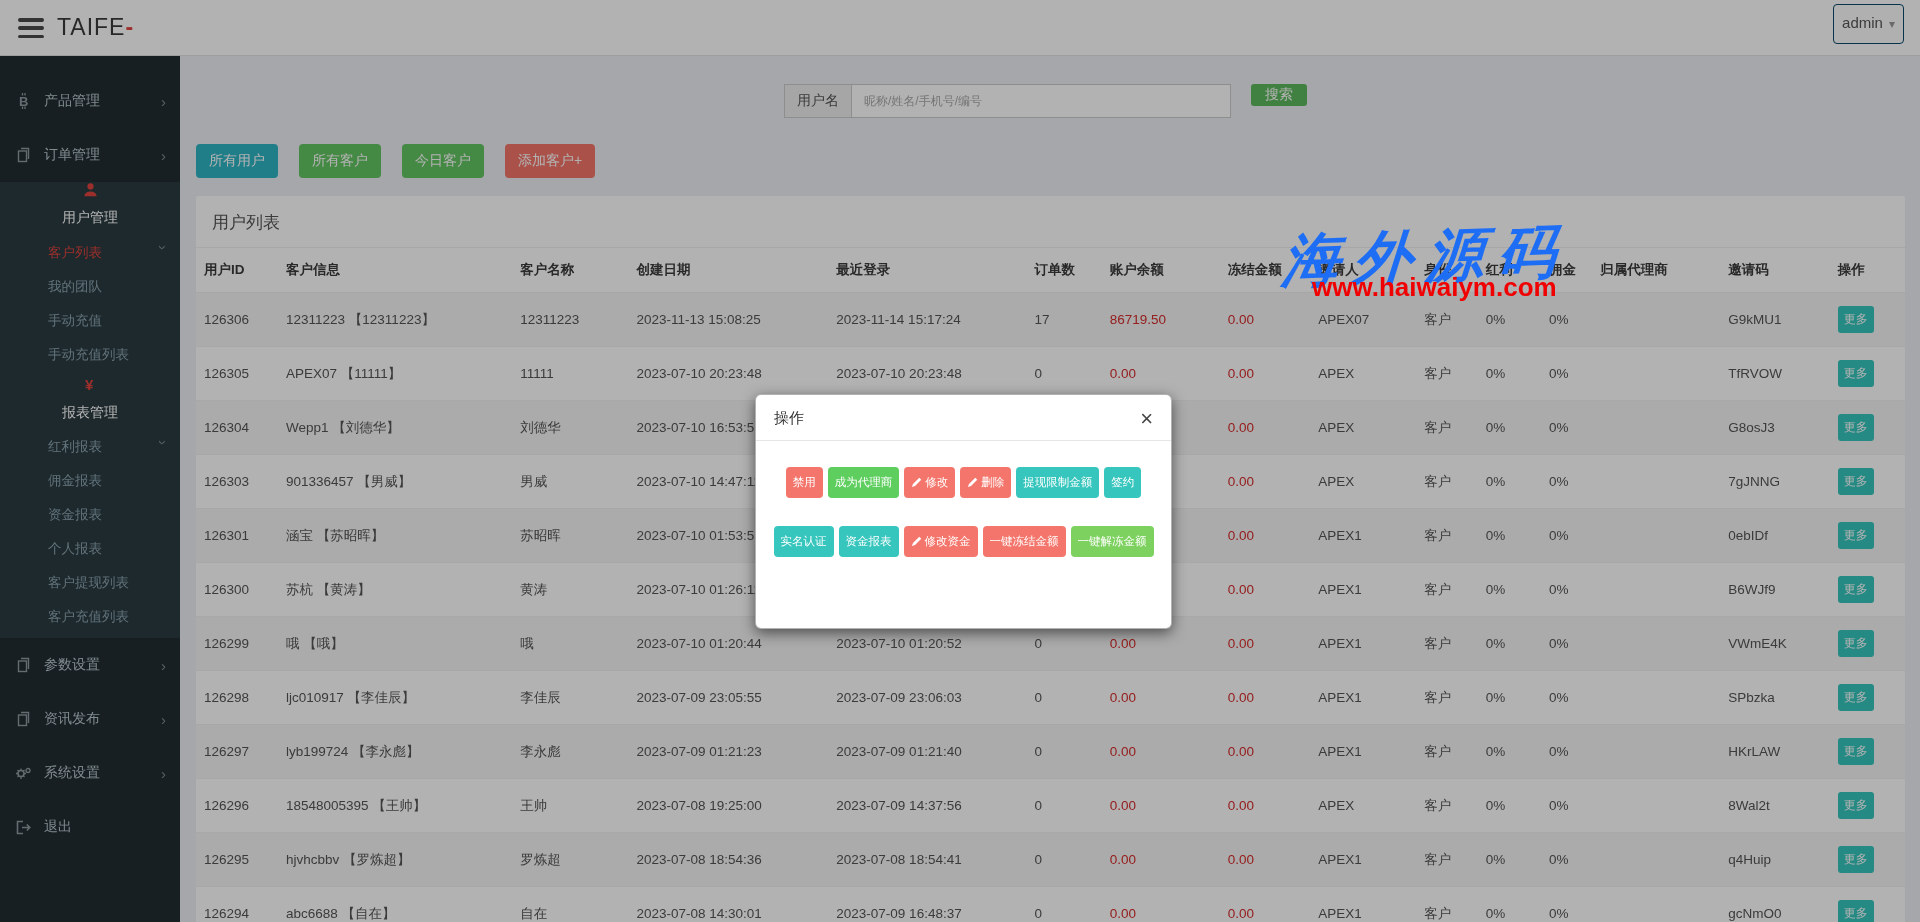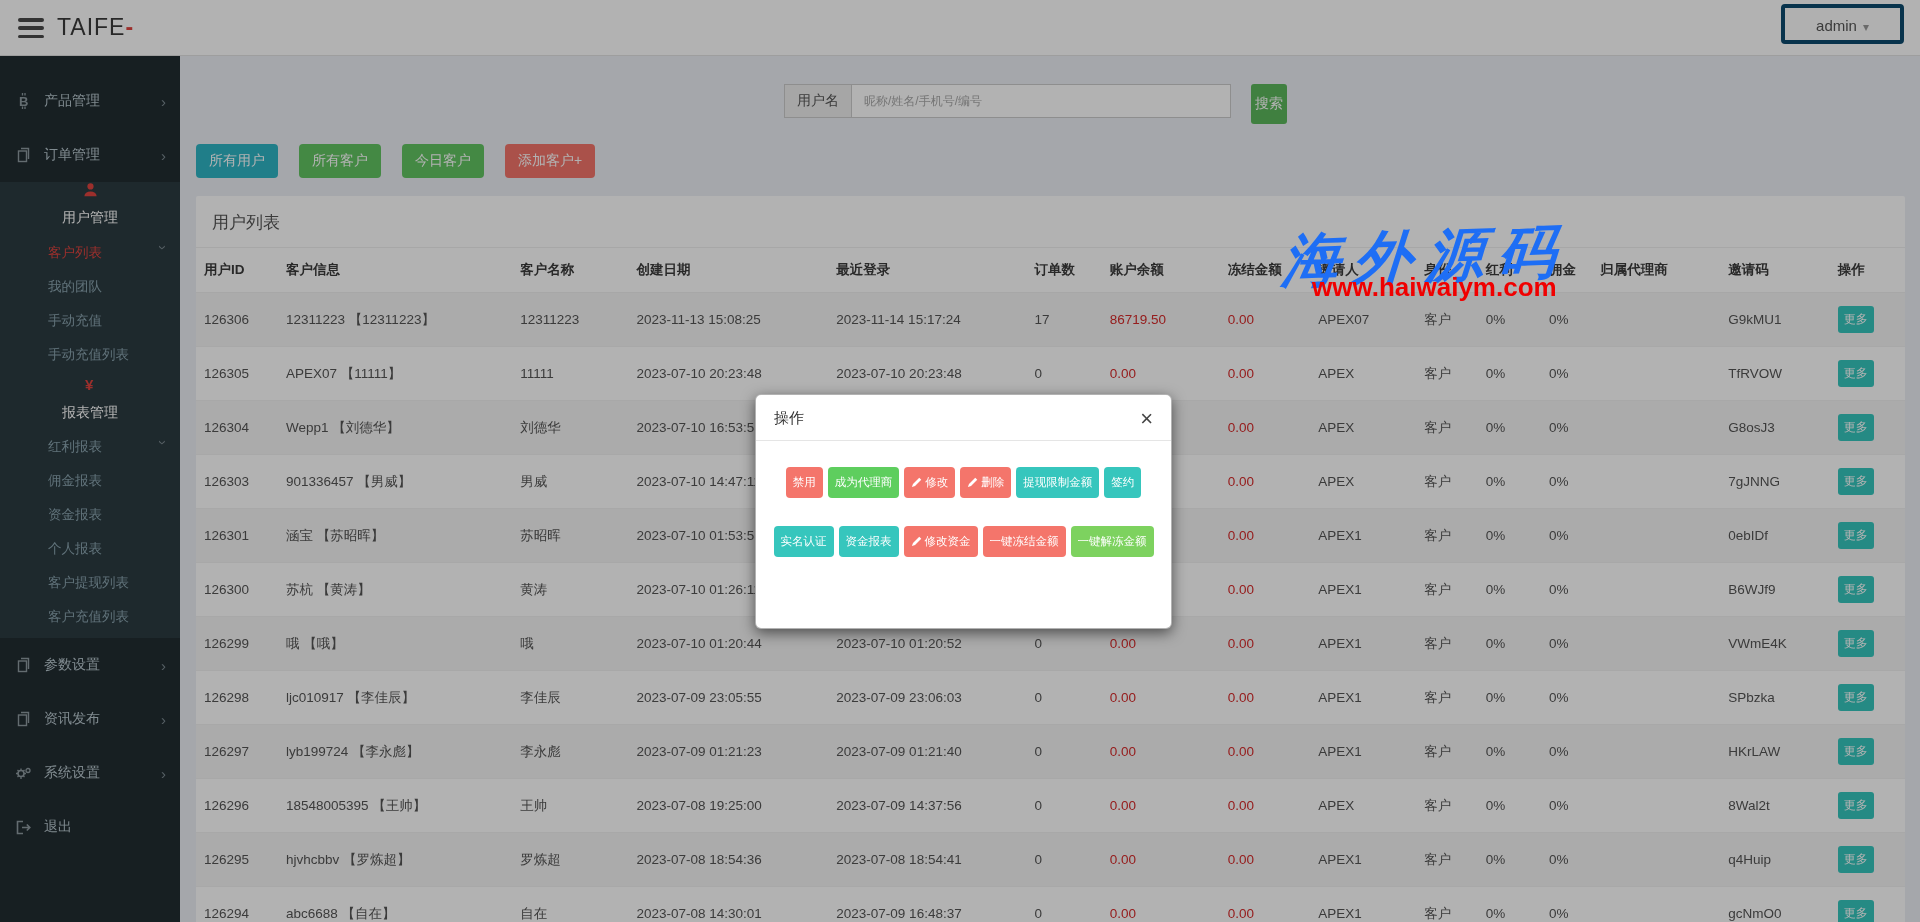--- a/index.html
+++ b/index.html
@@ -5,21 +5,21 @@
   * { margin:0; padding:0; box-sizing:border-box; }
   html,body { width:1920px; height:922px; overflow:hidden; }
   body { position:relative; font-family:"Liberation Sans","DejaVu Sans",sans-serif; background:#ecf0f5; }
 
   
   .topbar { position:absolute; top:0; left:0; right:0; height:56px; background:#fff; border-bottom:1px solid #e3e3e3; z-index:10; }
   .hamburger { position:absolute; left:18px; top:18px; width:26px; height:20px; display:flex; flex-direction:column; justify-content:space-between; cursor:pointer; }
   .hamburger i { display:block; height:3.5px; background:#4a4a4a; border-radius:2px; }
   .logo { position:absolute; left:57px; top:14px; font-size:23px; color:#3a3a3a; letter-spacing:1px; }
   .logo .dash { color:var(--accent_red); font-weight:bold; }
-  .admin-box { position:absolute; right:16px; top:4px; height:40px; padding:9px 31px; border:4px solid #0c4a6e; border-radius:4px; color:#555; font-size:15px; cursor:pointer; background:#fdfdfd; }
+  .admin-box { position:absolute; right:16px; top:4px; height:40px; padding:9px 8px; border:1px solid #0c4a6e; border-radius:4px; color:#555; font-size:15px; cursor:pointer; background:#fdfdfd; }
   .admin-box .caret { color:#999; font-size:12px; margin-left:6px; }
 
   
   .sidebar { position:absolute; top:56px; left:0; bottom:0; width:180px; background:var(--sidebar_bg); z-index:9; padding-top:18px; }
   .s-item { height:54px; display:flex; align-items:center; gap:12px; padding:0 14px; color:#b8c7ce; font-size:14px; cursor:pointer; }
   .s-item .s-chev { margin-left:auto; color:#7c8a91; font-size:15px; }
   .s-chev.down { transform:rotate(90deg); }
   .s-icon { width:18px; display:inline-flex; justify-content:center; color:#8f9ba1; font-size:14px; }
   .s-section { background:var(--sidebar_active_bg); padding-bottom:4px; }
   .s-section .s-parent { color:#fff;flex-direction:column; }
@@ -30,21 +30,21 @@
   .content { position:absolute; left:180px; top:56px; right:0; bottom:0; background:#ecf0f5; overflow:hidden; }
   .group { position:absolute; top:28px; display:flex; height:34px; }
   .group-type { left:310px; }
   .group-user { left:604px; }
   .addon { background:#eee; border:1px solid #ccc; border-right:none; padding:7px 12px; font-size:14px; color:#555; white-space:nowrap; display:flex; align-items:center; }
   .sel-wrap { position:relative; }
   select.sel { appearance:none; -webkit-appearance:none; width:204px; height:34px; border:1px solid #ccc; background:#fff; font-size:14px; color:#333; padding:0 24px 0 12px; border-radius:0; font-family:inherit; }
   .sel-caret { position:absolute; right:9px; top:9px; color:#333; font-size:12px; pointer-events:none; }
   input.inp { width:380px; height:34px; border:1px solid #ccc; padding:0 12px; font-size:12px; color:#333; font-family:inherit; }
   input.inp::placeholder { color:#a9a9a9; }
-  .search-btn { position:absolute; left:1071px; top:28px; height:40px; padding:0 4px; background:var(--btn_search_green); color:#fff; border:none; border-radius:3px; font-size:14px; cursor:pointer; font-family:inherit; }
+  .search-btn { position:absolute; left:1071px; top:28px; height:22px; padding:0 14px; background:var(--btn_search_green); color:#fff; border:none; border-radius:3px; font-size:14px; cursor:pointer; font-family:inherit; }
 
   .actions-bar { position:absolute; left:16px; top:88px; display:flex; gap:21px; }
   .abtn { height:34px; padding:0 13px; border:none; border-radius:4px; color:#fff; font-size:14px; cursor:pointer; font-family:inherit; }
   .btn-tealblue { background:var(--btn_tealblue); }
   .btn-green { background:var(--btn_green); }
   .btn-agreen { background:var(--btn_action_green); }
   .btn-red { background:var(--btn_red); }
   .btn-teal { background:var(--btn_teal); }
   .btn-lightgreen { background:var(--btn_lightgreen); }
 

